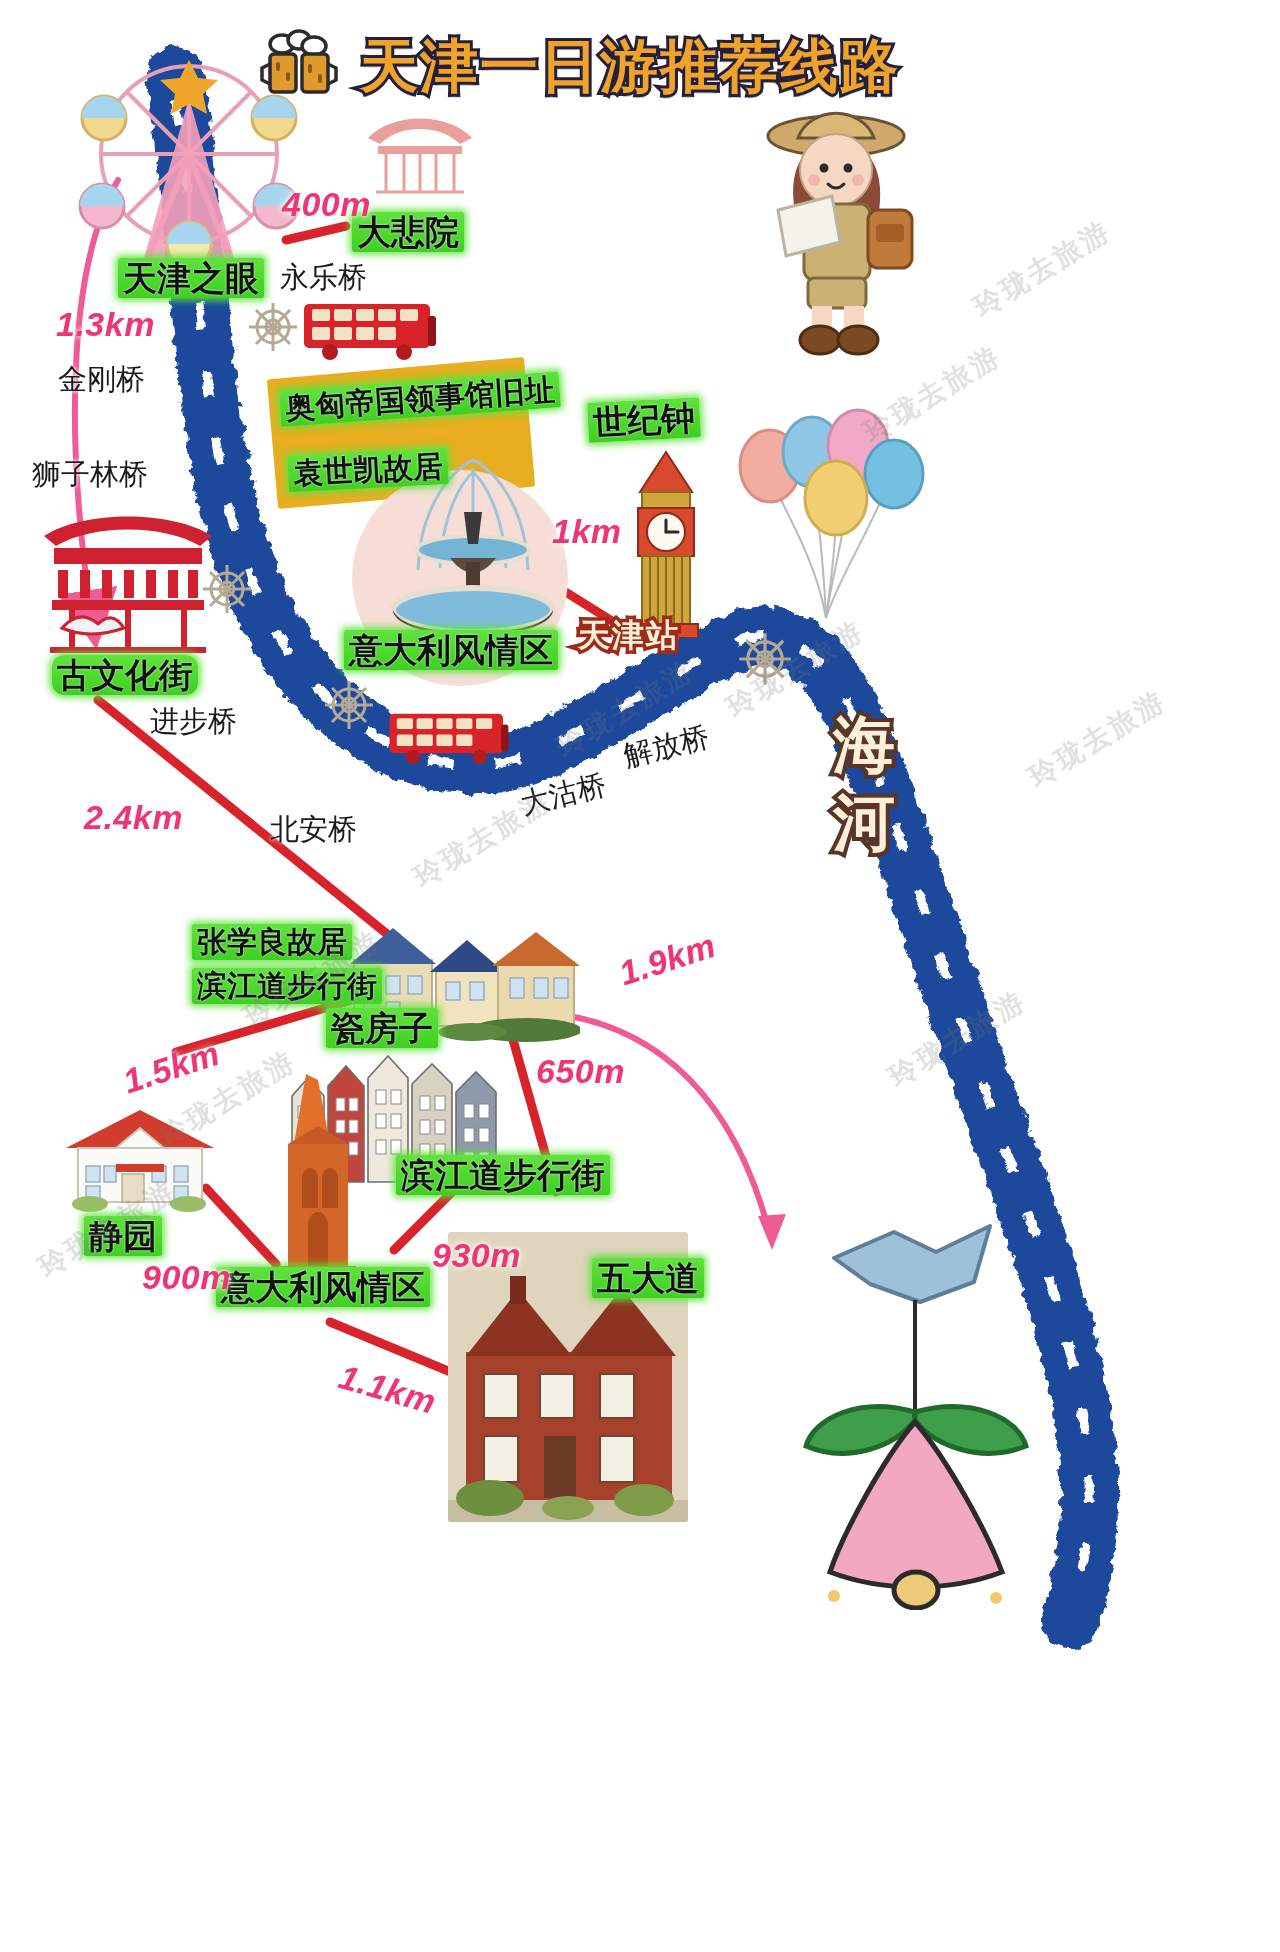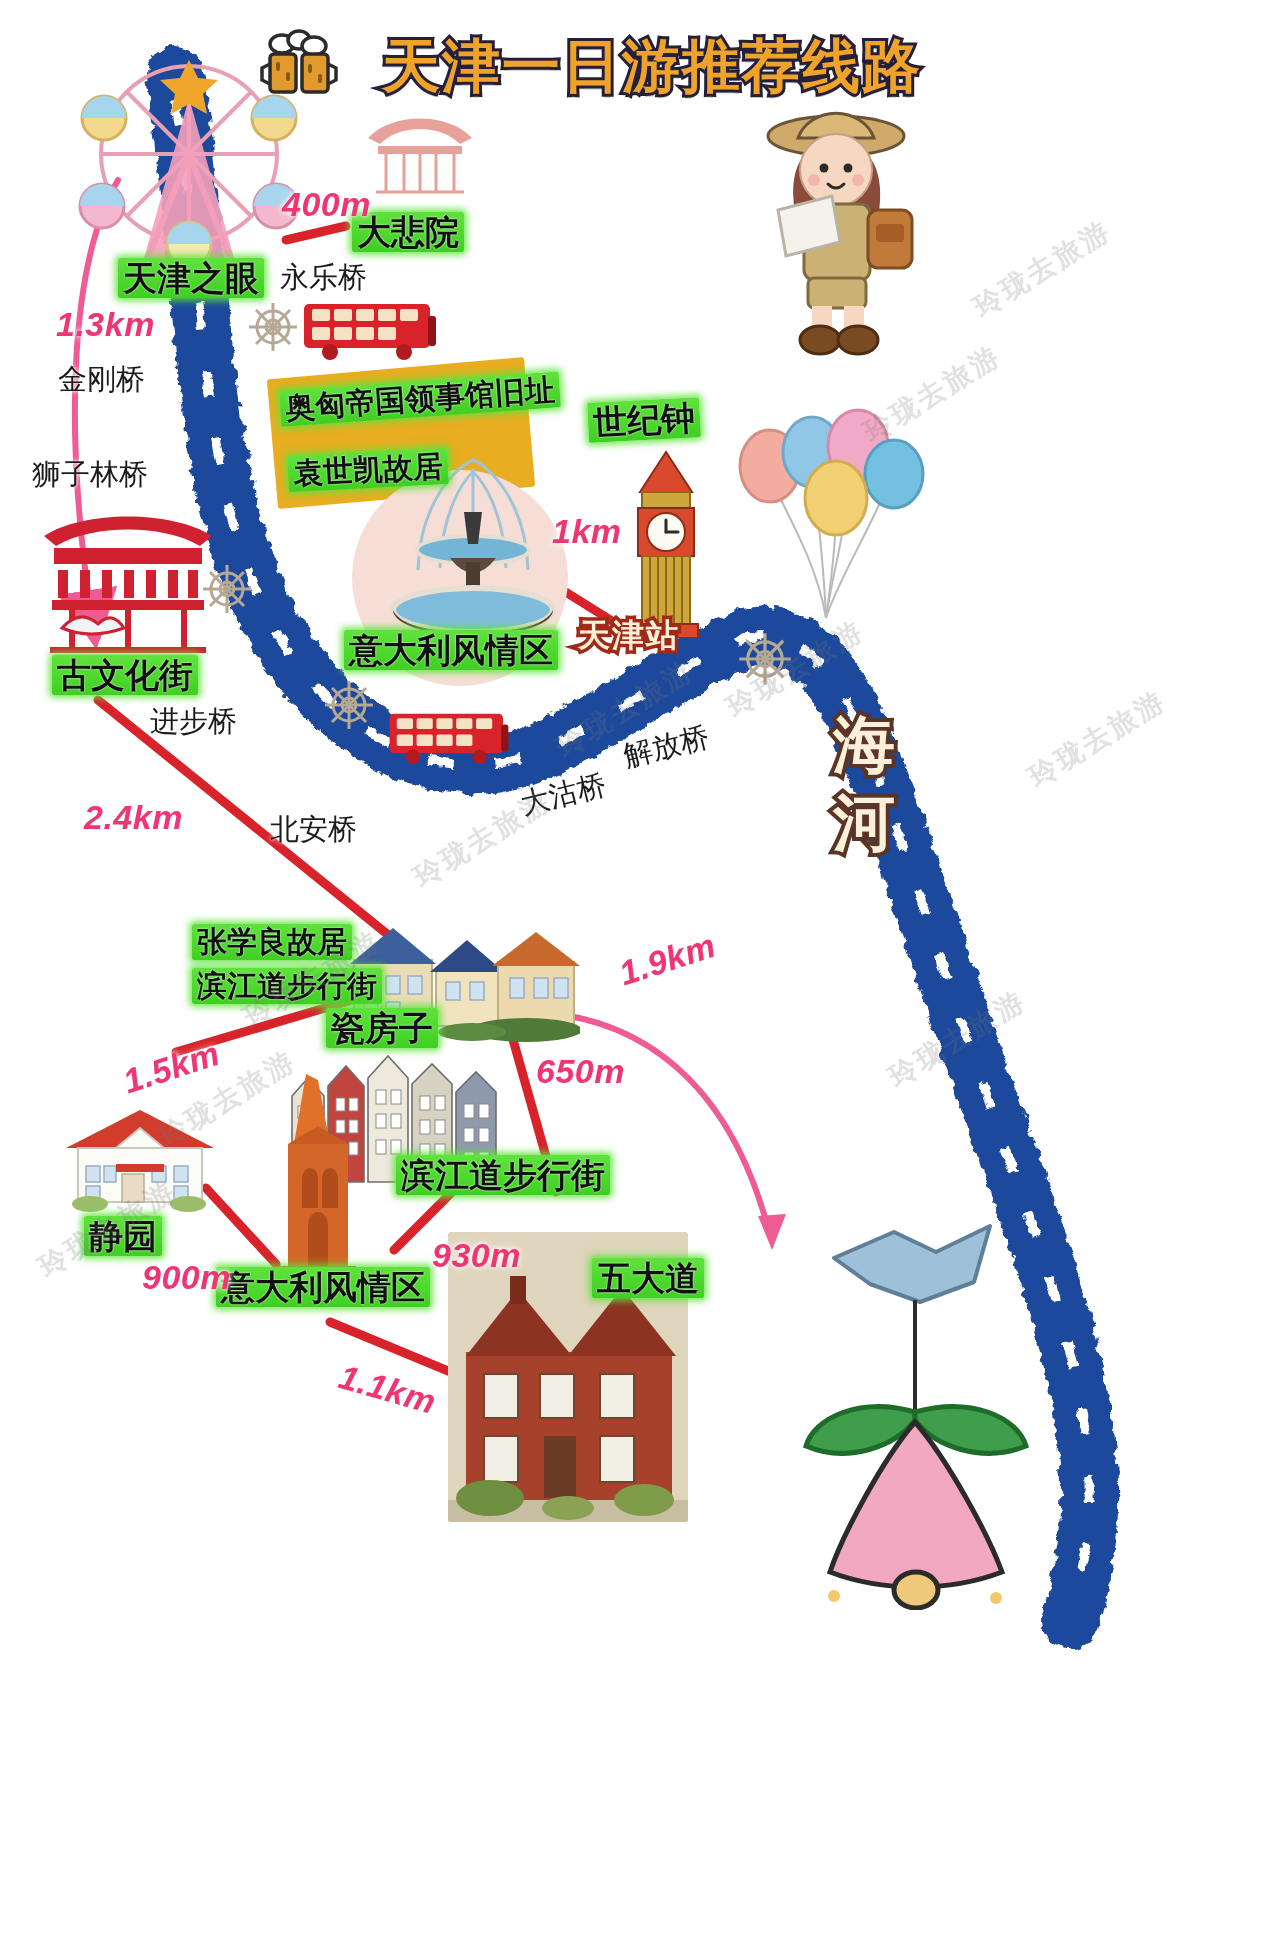--- a/index.html
+++ b/index.html
@@ -11,21 +11,21 @@
     overflow:hidden;
   }
   #map{position:absolute;inset:0;}
 
   
   .abs{position:absolute;}
 
   
   .title-wrap{
     position:absolute;left:258px;top:28px;
-    display:flex;align-items:center;gap:28px;
+    display:flex;align-items:center;gap:6px;
   }
   .title-text{
     font-size:58px;font-weight:bold;letter-spacing:2px;
     color:#f0a32a;
     -webkit-text-stroke:6px #24203a;
     paint-order:stroke fill;
     text-shadow:0 4px 0 rgba(36,32,58,.25);
     white-space:nowrap;
   }
   .beer-icon{width:96px;height:78px;}
@@ -517,21 +517,21 @@
     <circle cx="44" cy="296" r="6" fill="#f5c96b"></circle>
     <circle cx="206" cy="298" r="6" fill="#f5c96b"></circle>
   </svg>
 
   <div class="lbl lg" style="left:118px;top:258px;">天津之眼</div>
   <div class="lbl lg" style="left:352px;top:212px;">大悲院</div>
   <div class="lbl" style="left:280px;top:381px;transform:rotate(-4deg);">奥匈帝国领事馆旧址</div>
   <div class="lbl" style="left:288px;top:452px;transform:rotate(-3deg);">袁世凯故居</div>
   <div class="lbl lg" style="left:588px;top:400px;transform:rotate(-3deg);">世纪钟</div>
   <div class="lbl lg" style="left:344px;top:630px;text-align:right;">意大利风情区</div>
-  <div class="lbl lg" style="left:52px;top:655px;">古文化街</div>
+  <div class="lbl lg" style="left:52px;top:655px;border-radius:12px;">古文化街</div>
   <div class="station-lbl" style="left:578px;top:614px;">天津站</div>
   <div class="lbl" style="left:192px;top:924px;">张学良故居</div>
   <div class="lbl" style="left:192px;top:968px;">滨江道步行街</div>
   <div class="lbl lg" style="left:326px;top:1008px;">瓷房子</div>
   <div class="lbl lg" style="left:84px;top:1216px;">静园</div>
   <div class="lbl lg" style="left:396px;top:1155px;">滨江道步行街</div>
   <div class="lbl lg" style="left:216px;top:1267px;">意大利风情区</div>
   <div class="lbl lg" style="left:592px;top:1258px;">五大道</div>
 
   <div class="plain" style="left:280px;top:258px;">永乐桥</div>

